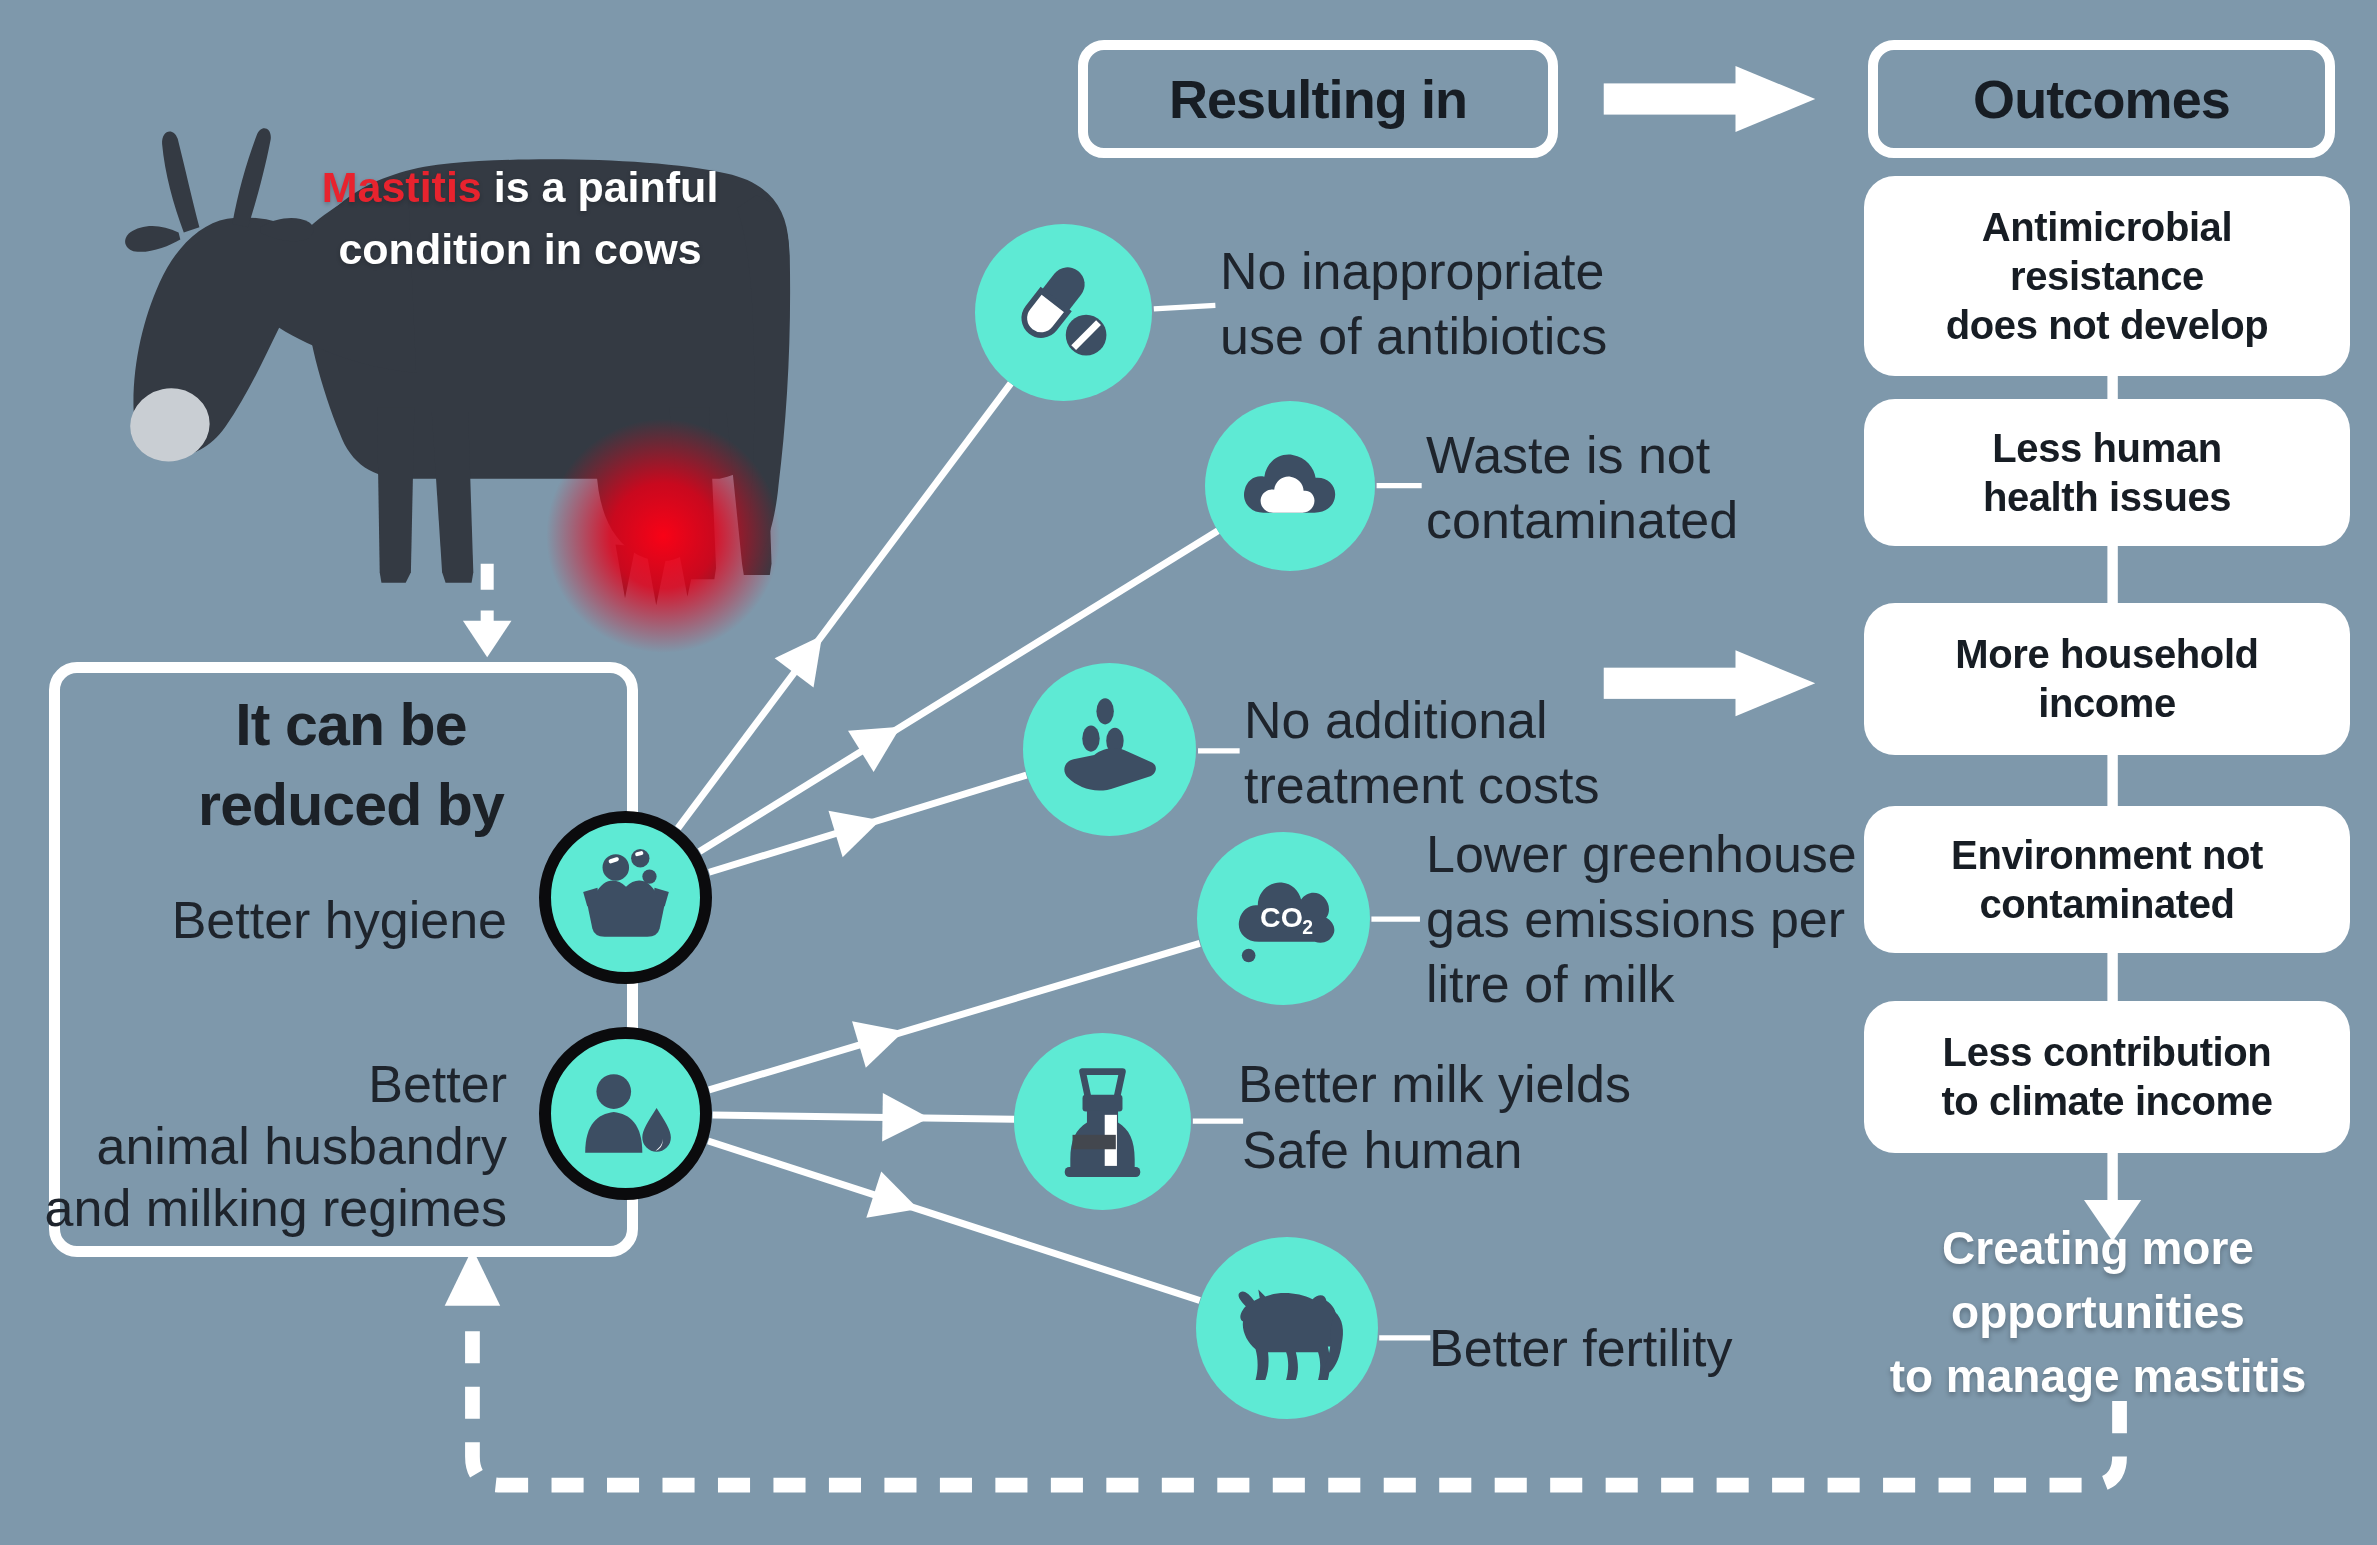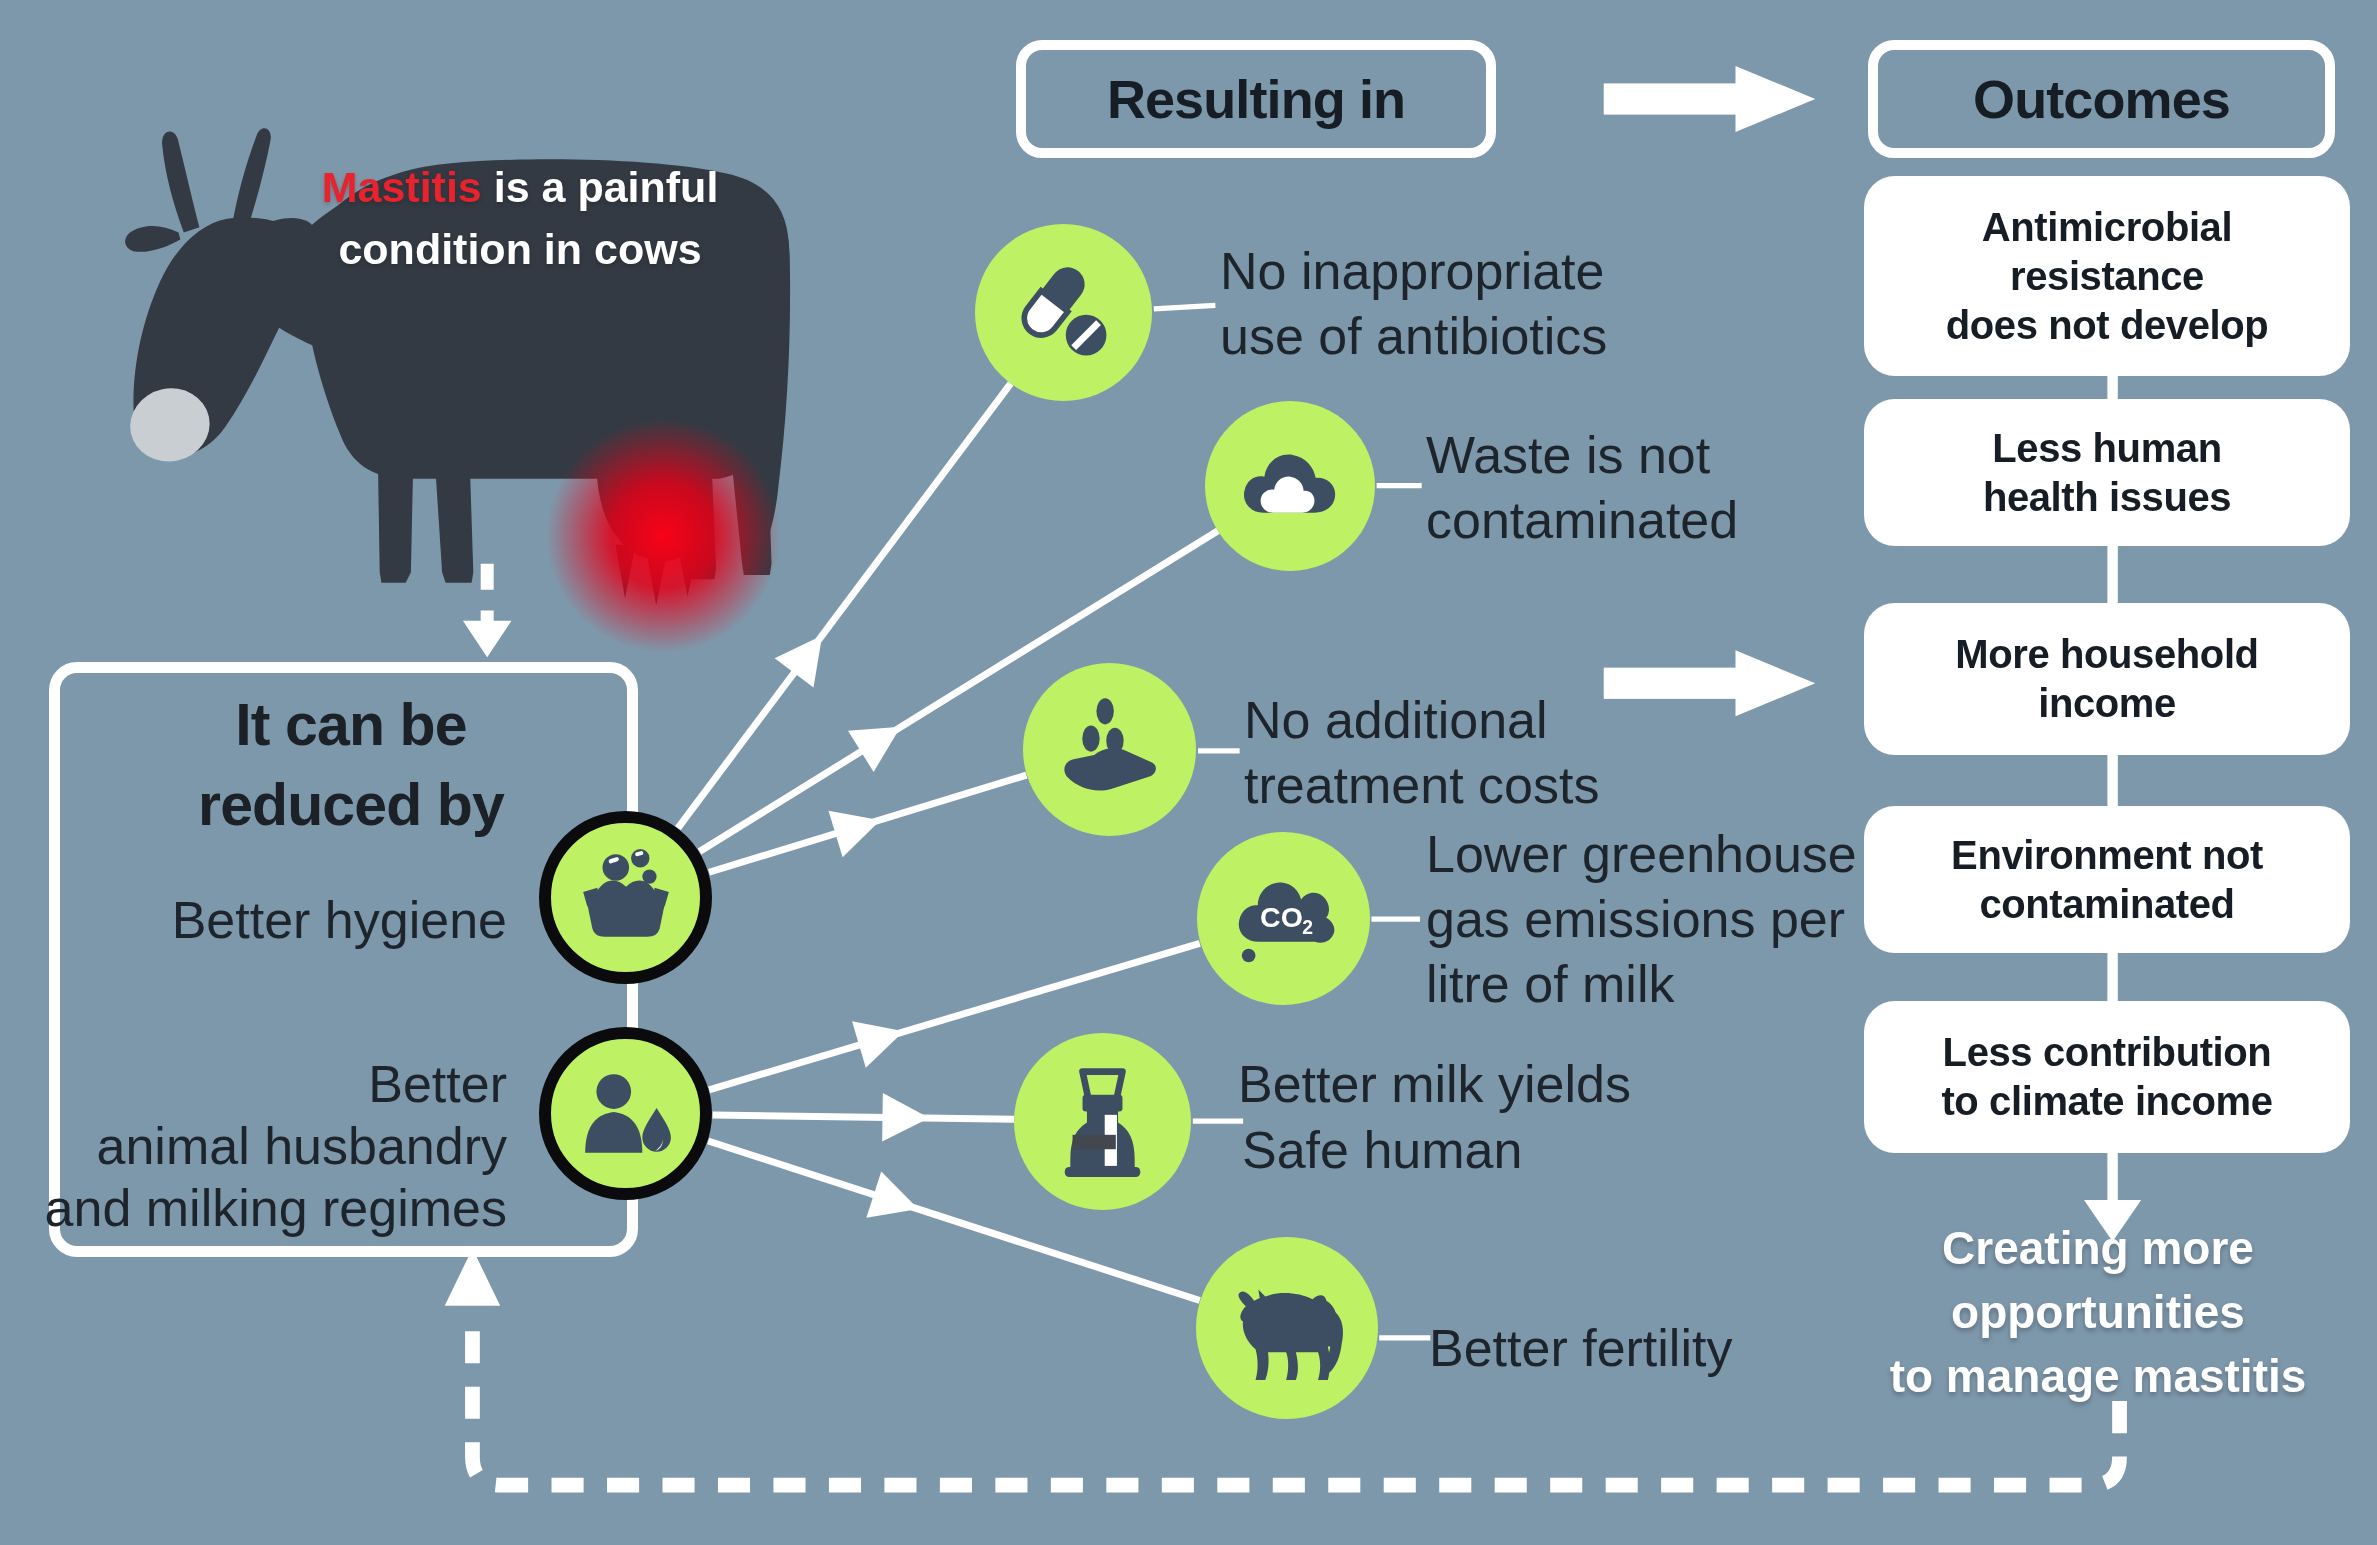--- a/index.html
+++ b/index.html
@@ -23,21 +23,21 @@
   .t-body{color:#1e242c;font-size:52px;line-height:65px;font-weight:400;white-space:nowrap;}
   .t-right{text-align:right;}
   .banner{color:#ffffff;font-weight:700;font-size:43px;line-height:62px;text-align:center;white-space:nowrap;
           text-shadow:0 1.7px 4.3px rgba(10,14,20,.25);}
   .banner .hl{color:#e8232e;}
   .reduced-title{color:#1c2127;font-weight:700;font-size:59px;line-height:80px;text-align:center;white-space:nowrap;letter-spacing:-0.9px;}
   .footer-note{color:#ffffff;font-weight:700;font-size:46px;line-height:64px;text-align:center;white-space:nowrap;
                text-shadow:0 2.6px 5.2px rgba(10,14,20,.28);}
 
   
-  .node{position:absolute;background:#bef264;border-radius:50%;
+  .node{position:absolute;background:#5eead4;border-radius:50%;
         display:flex;align-items:center;justify-content:center;}
   .node.ringed{border:12px solid #0b0b0d;}
 </style>
 </head>
 <body>
 
 <div id="canvas">
 
   <svg class="layer" viewBox="0 0 2742 1783">
     <defs>
@@ -135,21 +135,21 @@
       <path d="M2445,1616 L2445,1680 Q2445,1713 2412,1713 L578,1713 Q545,1713 545,1680 L545,1512" stroke="#ffffff" stroke-width="17" stroke-dasharray="37 27" fill="none"></path>
       <path d="M513,1506 L577,1506 L545,1440 Z" fill="#ffffff"></path>
     </g>
   </svg>
 
   <div class="abs banner" style="left:520px;top:156px;transform:translateX(-50%);">
     <div><span class="hl">Mastitis</span><span> is a painful</span></div>
     <div>condition in cows</div>
   </div>
 
-  <div class="frame-box" style="left:1016px;top:40px;width:460px;height:98px;">
+  <div class="frame-box" style="left:1078px;top:40px;width:460px;height:98px;">
     <span>Resulting in</span>
   </div>
   <div class="frame-box" style="left:1868px;top:40px;width:447px;height:98px;">
     <span>Outcomes</span>
   </div>
 
   <div class="abs" style="left:49px;top:662px;width:567px;height:573px;border:11.3px solid #ffffff;border-radius:28px;"></div>
   <div class="abs reduced-title" style="left:351px;top:685px;transform:translateX(-50%);">
     <div>It can be</div>
     <div>reduced by</div>

